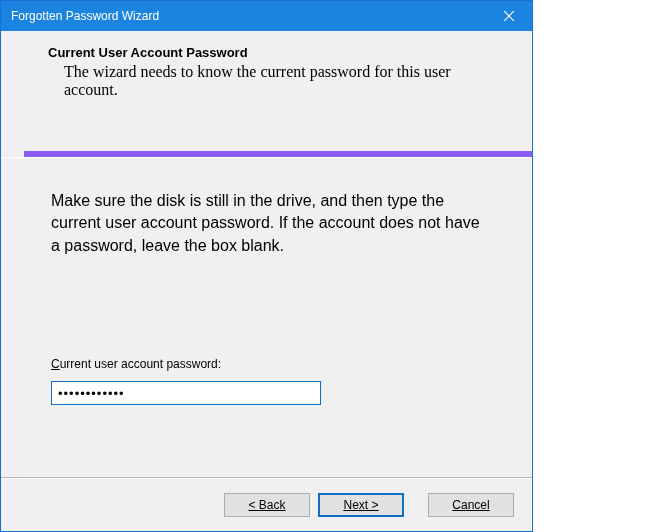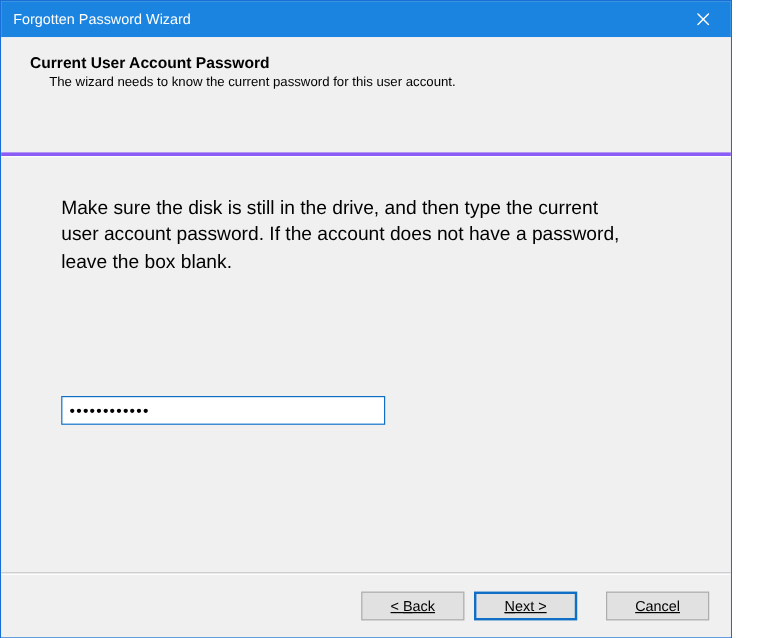--- a/index.html
+++ b/index.html
@@ -5,21 +5,21 @@
     * { box-sizing: border-box; margin: 0; padding: 0; }
     body {
       font-family: "Segoe UI", Tahoma, sans-serif;
       font-size: 12px;
       background: #fff;
       width: 650px;
       height: 532px;
       overflow: hidden;
     }
     .window {
-      width: 610px;
+      width: 533px;
       height: 532px;
       border: 1px solid #1a6fd6;
       background: #f0f0f0;
       display: flex;
       flex-direction: column;
     }
     .titlebar {
       background: #1a84e0;
       height: 30px;
       display: flex;
@@ -41,32 +41,34 @@
       font-size: 14px;
     }
     .titlebar .close svg {
       width: 10px;
       height: 10px;
     }
 
     .header-area {
       background: #f0f0f0;
       padding: 14px 24px 52px 24px;
-      border-bottom: 3px solid #8b5cf6;
+      border-bottom: 6px solid #8b5cf6;
+      margin-left: 23px;
     }
     .header-area h1 {
       font-size: 13px;
       font-weight: 700;
       color: #000;
       margin-bottom: 3px;
     }
     .header-area p {
-      font-size: 11px;
+      font-size: 16px;
       color: #000;
       padding-left: 16px;
+      font-family: Liberation Serif, serif;
     }
 
     .content-area {
       flex: 1;
       background: #f0f0f0;
       padding: 32px 50px 20px 50px;
       border-top: 1px solid #fff;
       border-bottom: 1px solid #b8b8b8;
     }
     .content-area .instructions {
@@ -141,20 +143,23 @@
   </div>
 
   <div class="header-area">
     <h1>Current User Account Password</h1>
     <p>The wizard needs to know the current password for this user account.</p>
   </div>
 
   <div class="content-area">
     <p class="instructions">Make sure the disk is still in the drive, and then type the current user account password. If the account does not have a password, leave the box blank.</p>
 
+    <label class="field-label">
+      <span class="accel">C</span><span>urrent user account password:</span>
+    </label>
     <input type="text" class="password-input" value="••••••••••••" style="">
   </div>
 
   <div class="button-bar">
     <button class="btn">
       <span>&lt; </span><span class="accel">B</span><span>ack</span>
     </button>
     <button class="btn default">
       <span></span><span class="accel">N</span><span>ext &gt;</span>
     </button>

